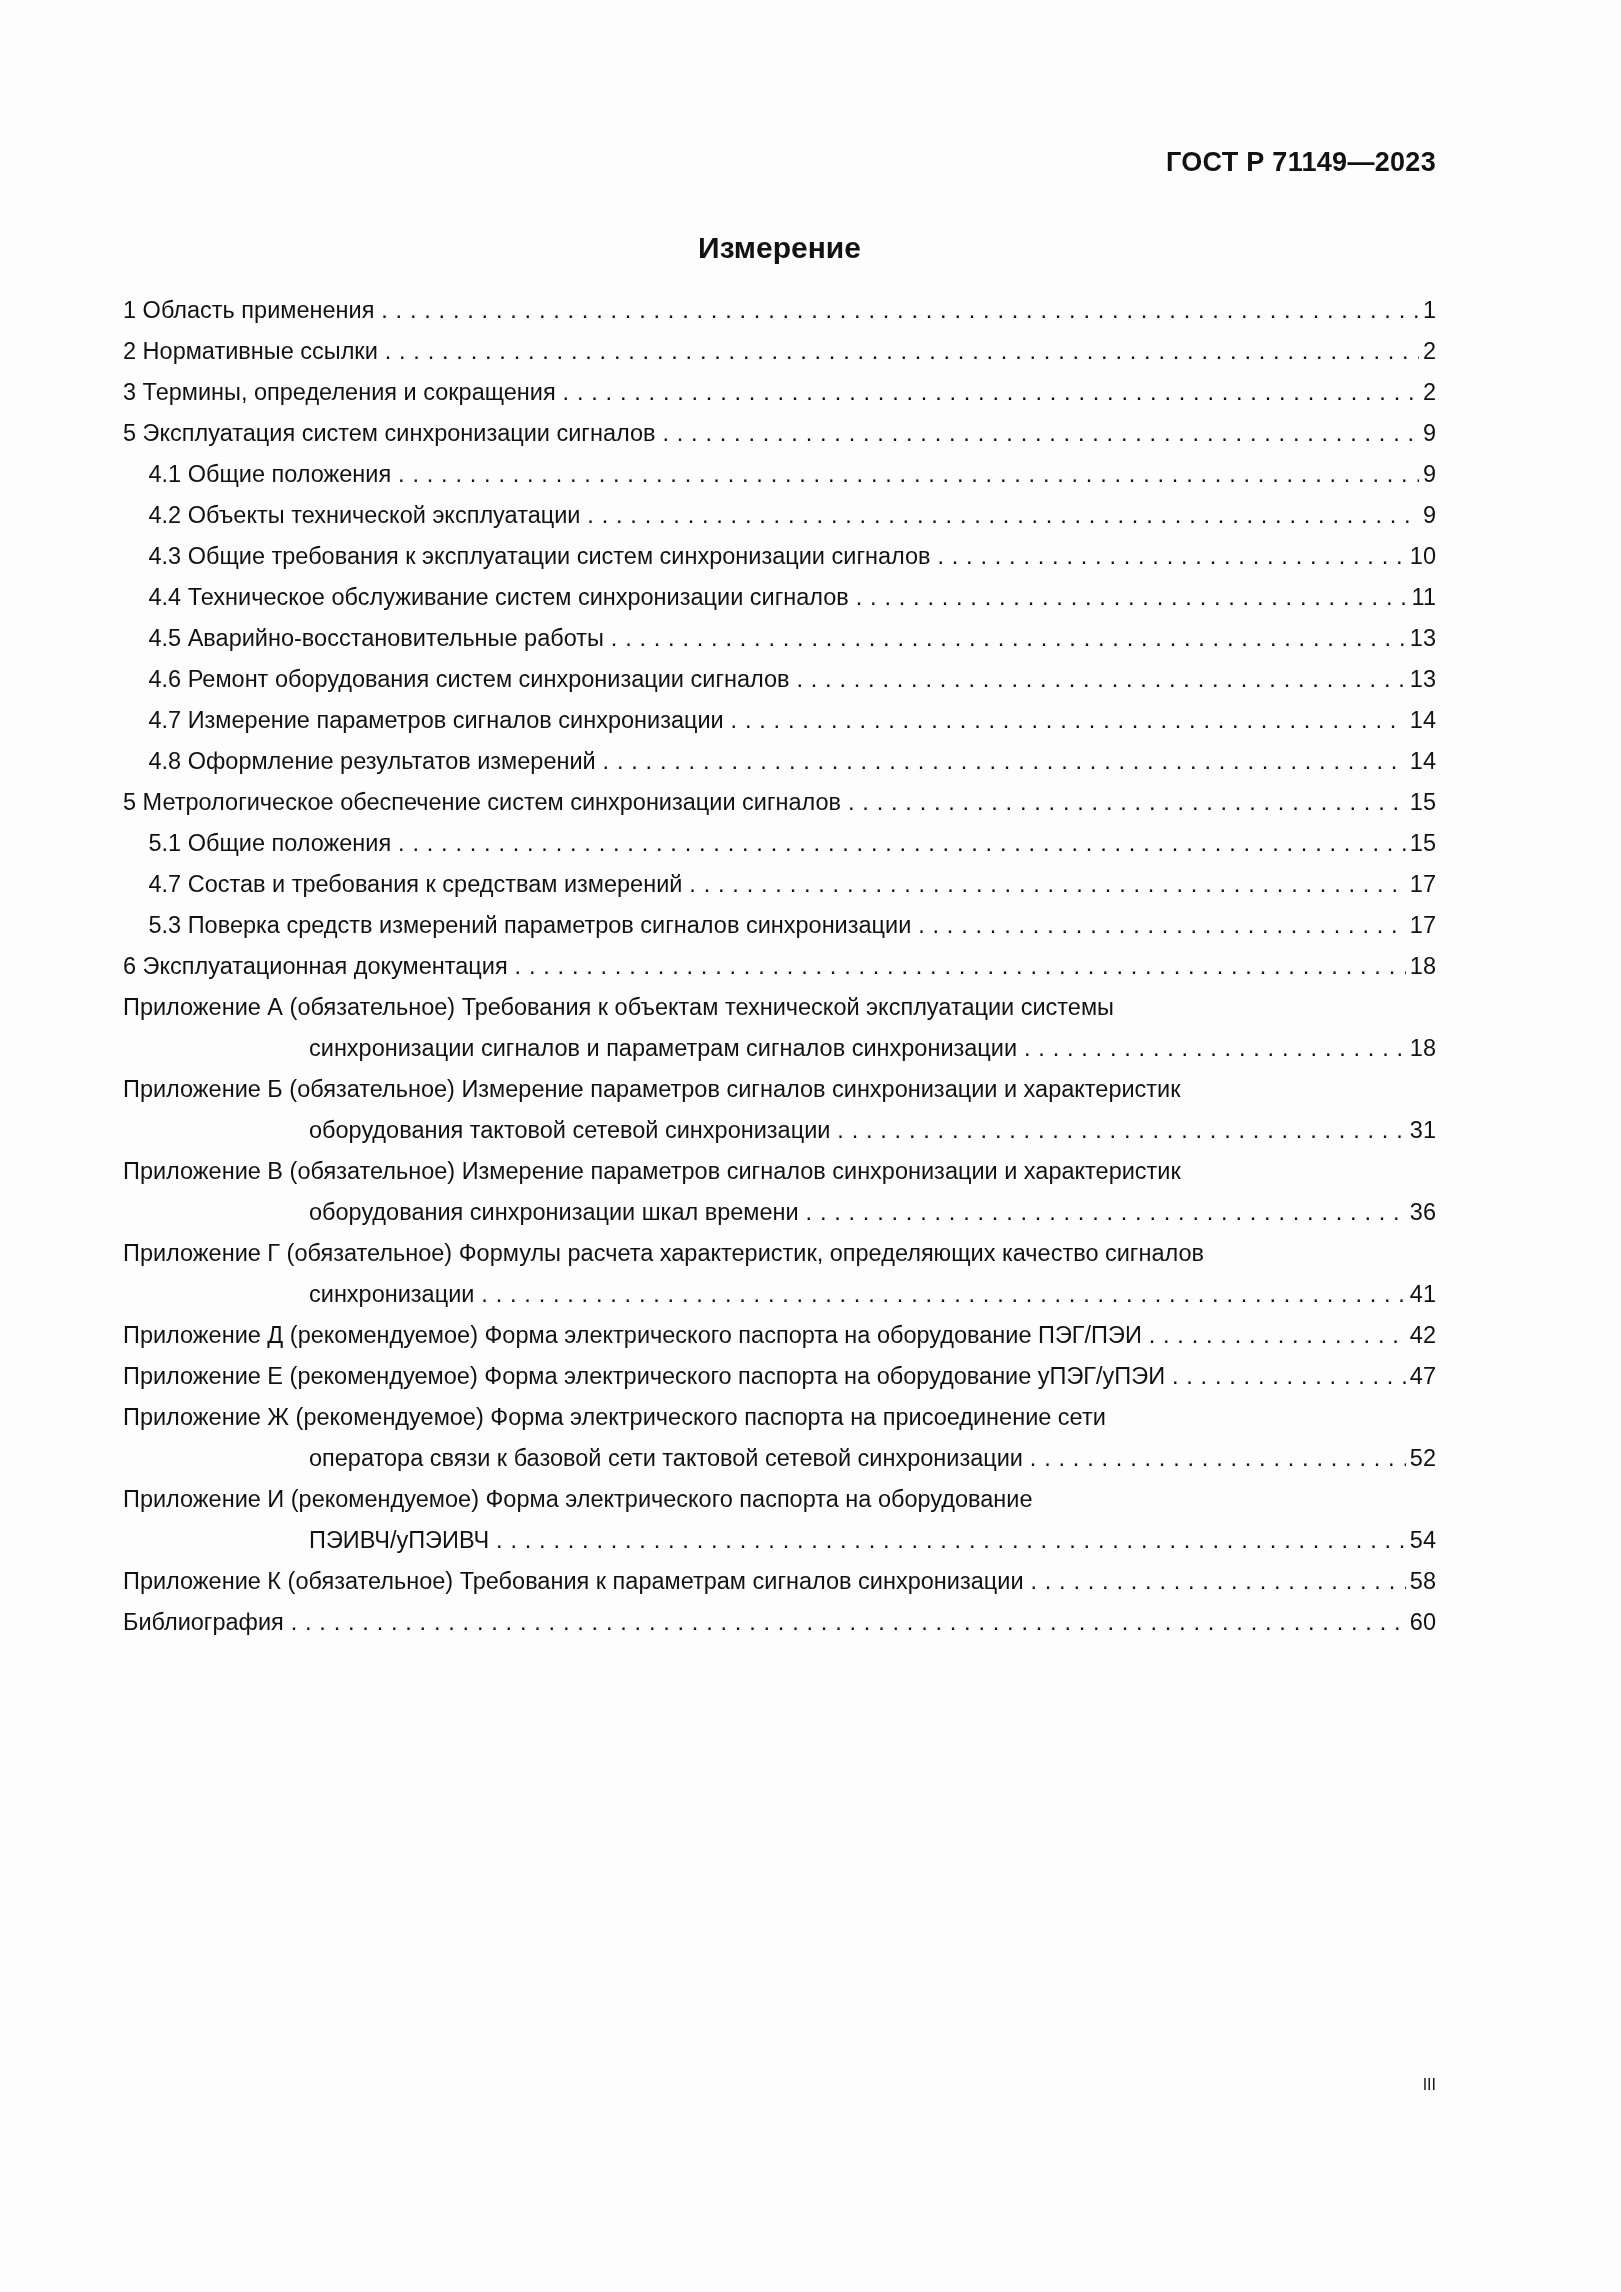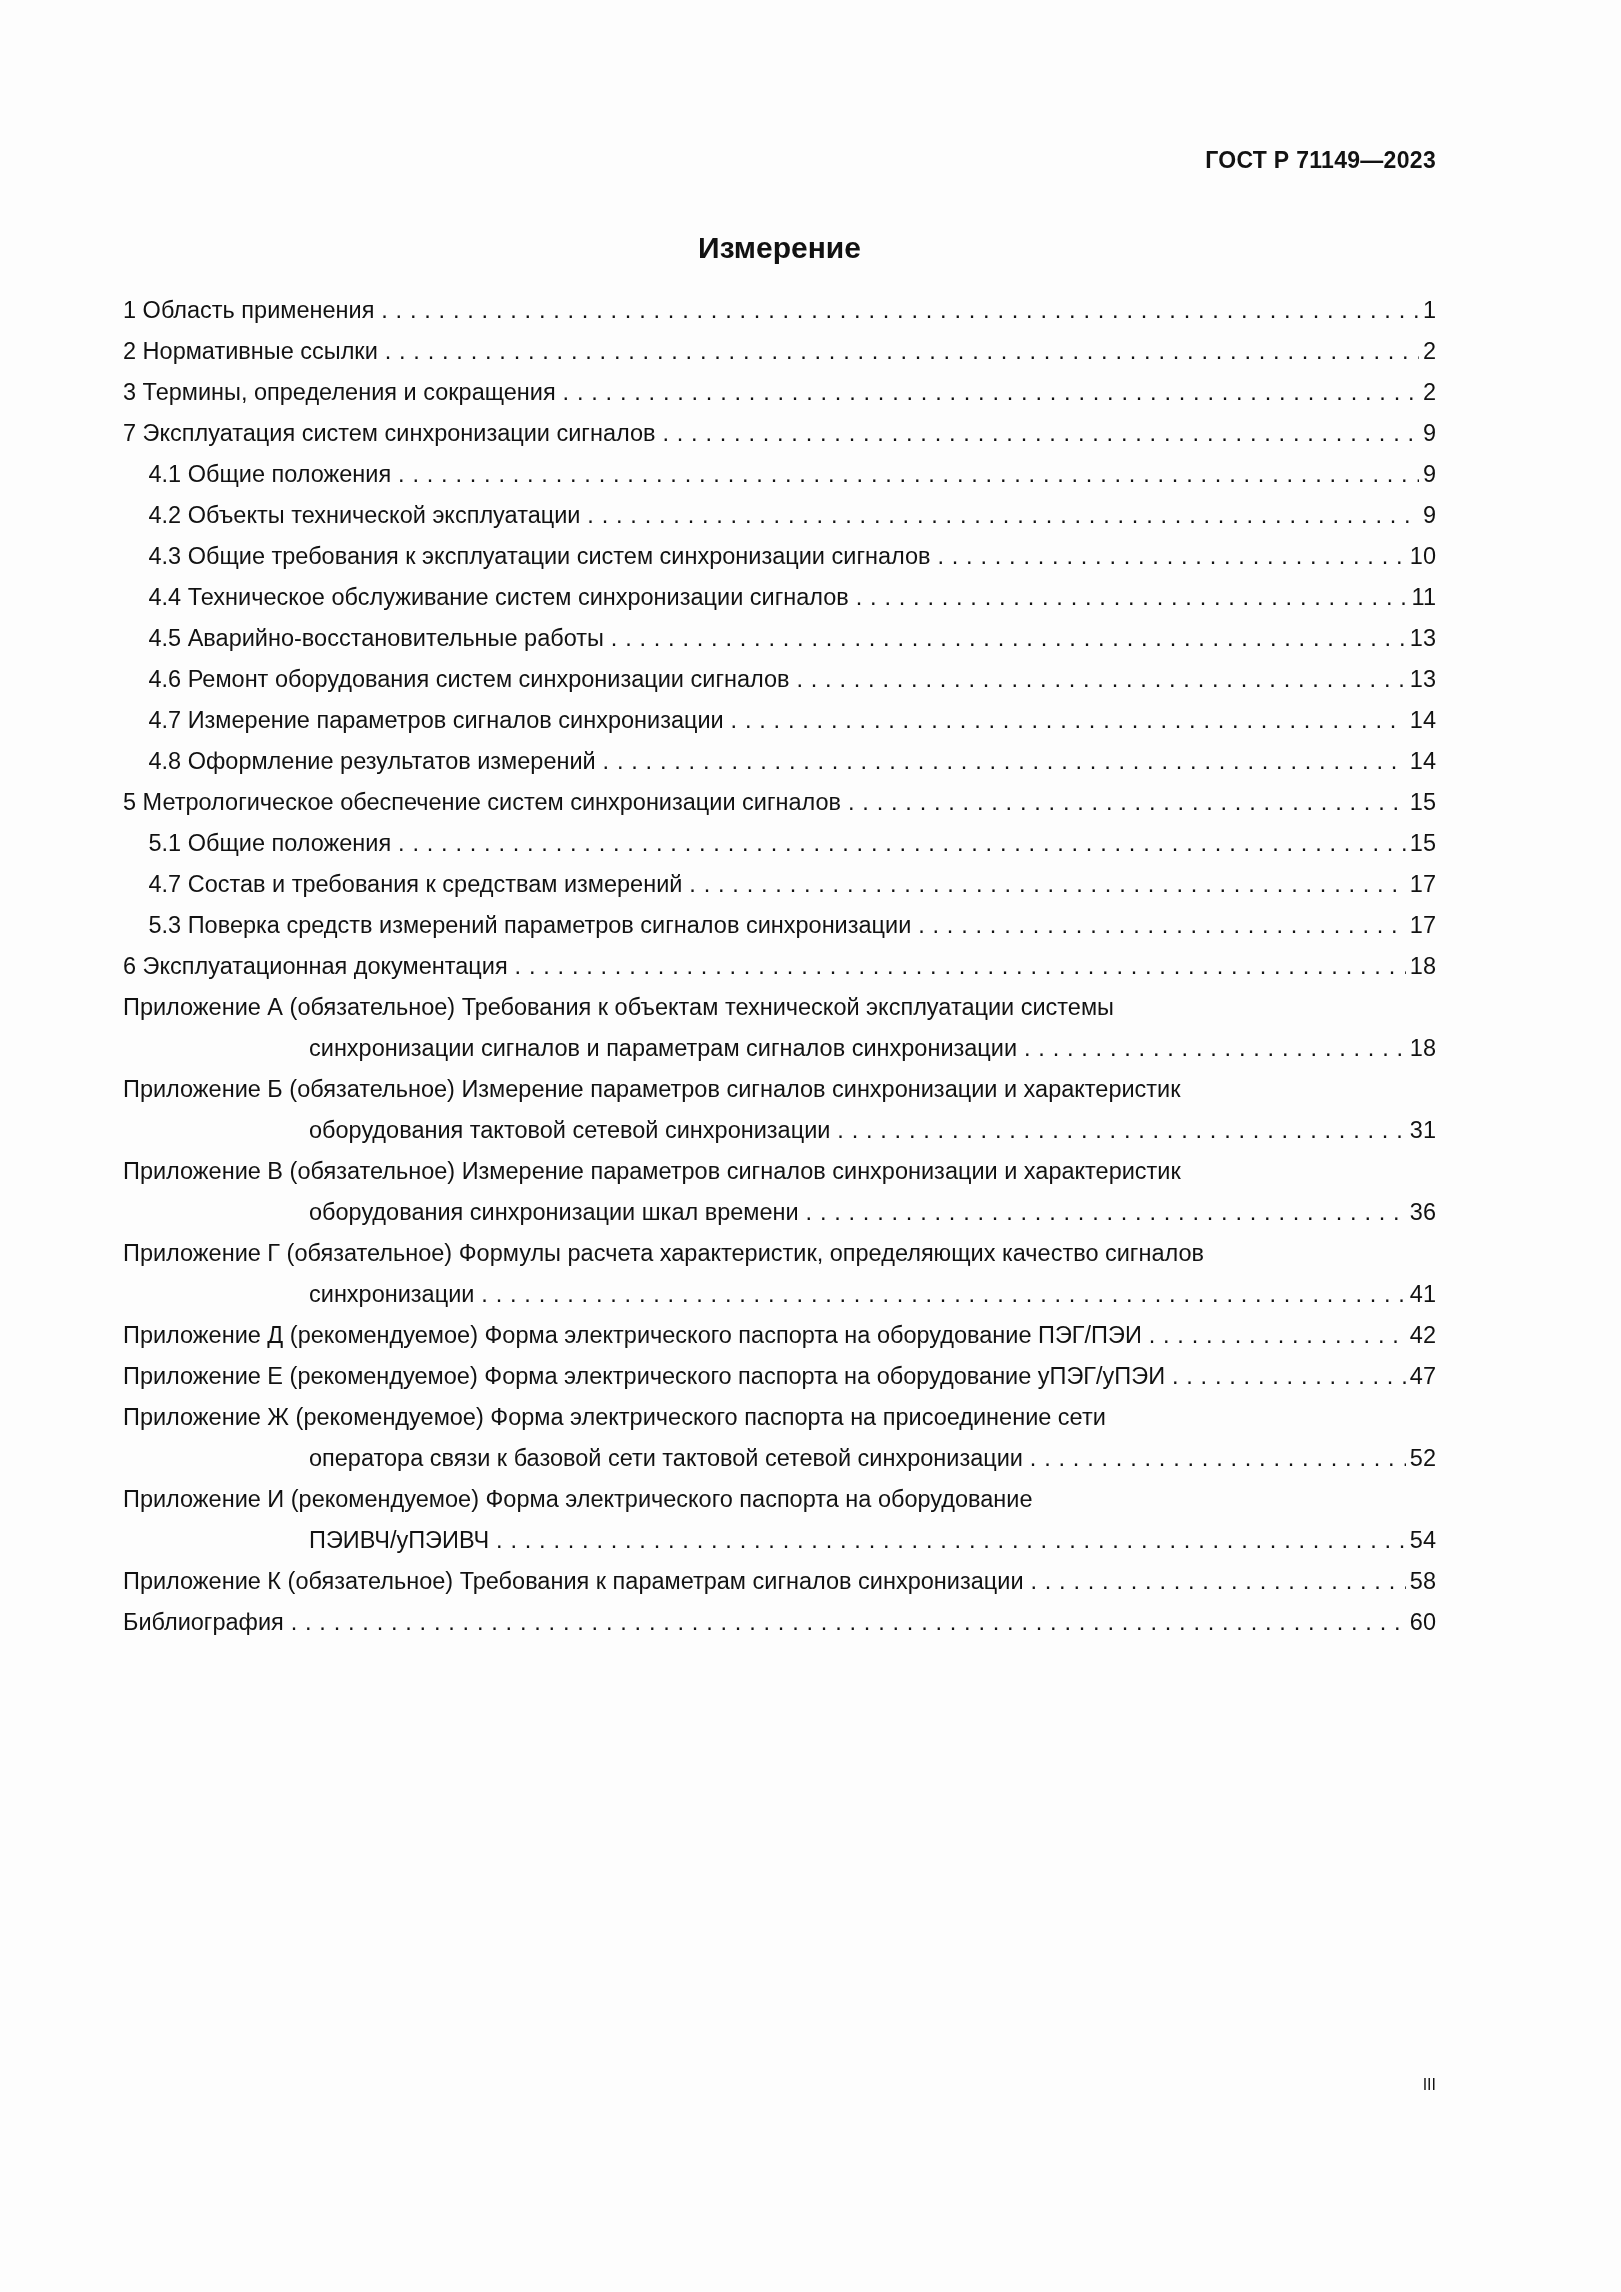--- a/index.html
+++ b/index.html
@@ -13,21 +13,21 @@
     color: #121212;
     overflow: hidden;
   }
   .doc-header {
     position: absolute;
     top: 147px;
     left: 123px;
     width: 1313px;
     text-align: right;
     font-weight: bold;
-    font-size: 23px;
+    font-size: 27px;
     letter-spacing: 0.3px;
   }
   .doc-title {
     position: absolute;
     top: 231px;
     left: 123px;
     width: 1313px;
     text-align: center;
     font-weight: bold;
     font-size: 30px;
@@ -99,21 +99,21 @@
       <span class="toc-page">2</span>
     </div>
 
     <div class="toc-row">
       <span class="toc-text">3 Термины, определения и сокращения</span>
       <span class="leader"></span>
       <span class="toc-page">2</span>
     </div>
 
     <div class="toc-row">
-      <span class="toc-text">7 Эксплуатация систем синхронизации сигналов</span>
+      <span class="toc-text">5 Эксплуатация систем синхронизации сигналов</span>
       <span class="leader"></span>
       <span class="toc-page">9</span>
     </div>
 
     <div class="toc-row sub">
       <span class="toc-text">4.1 Общие положения</span>
       <span class="leader"></span>
       <span class="toc-page">9</span>
     </div>
 

